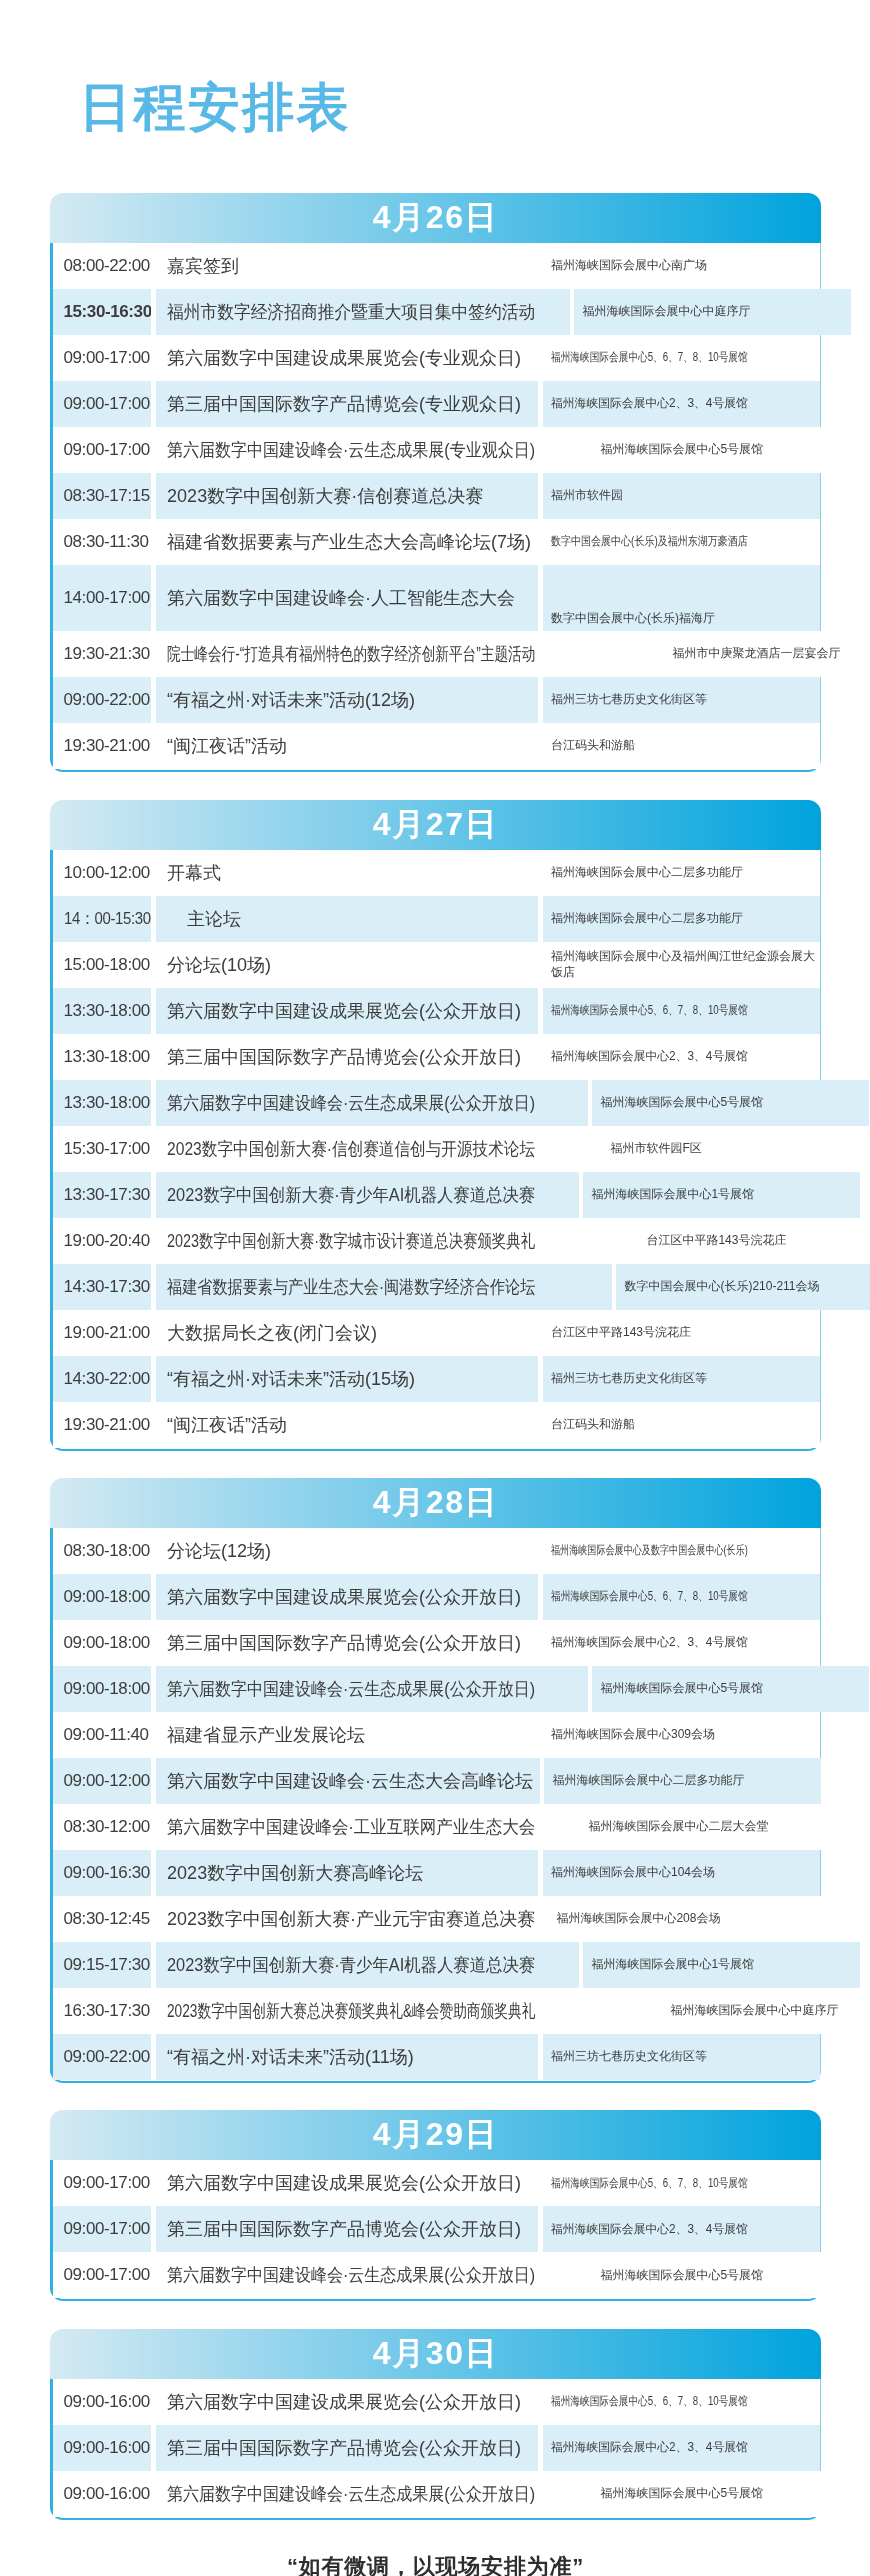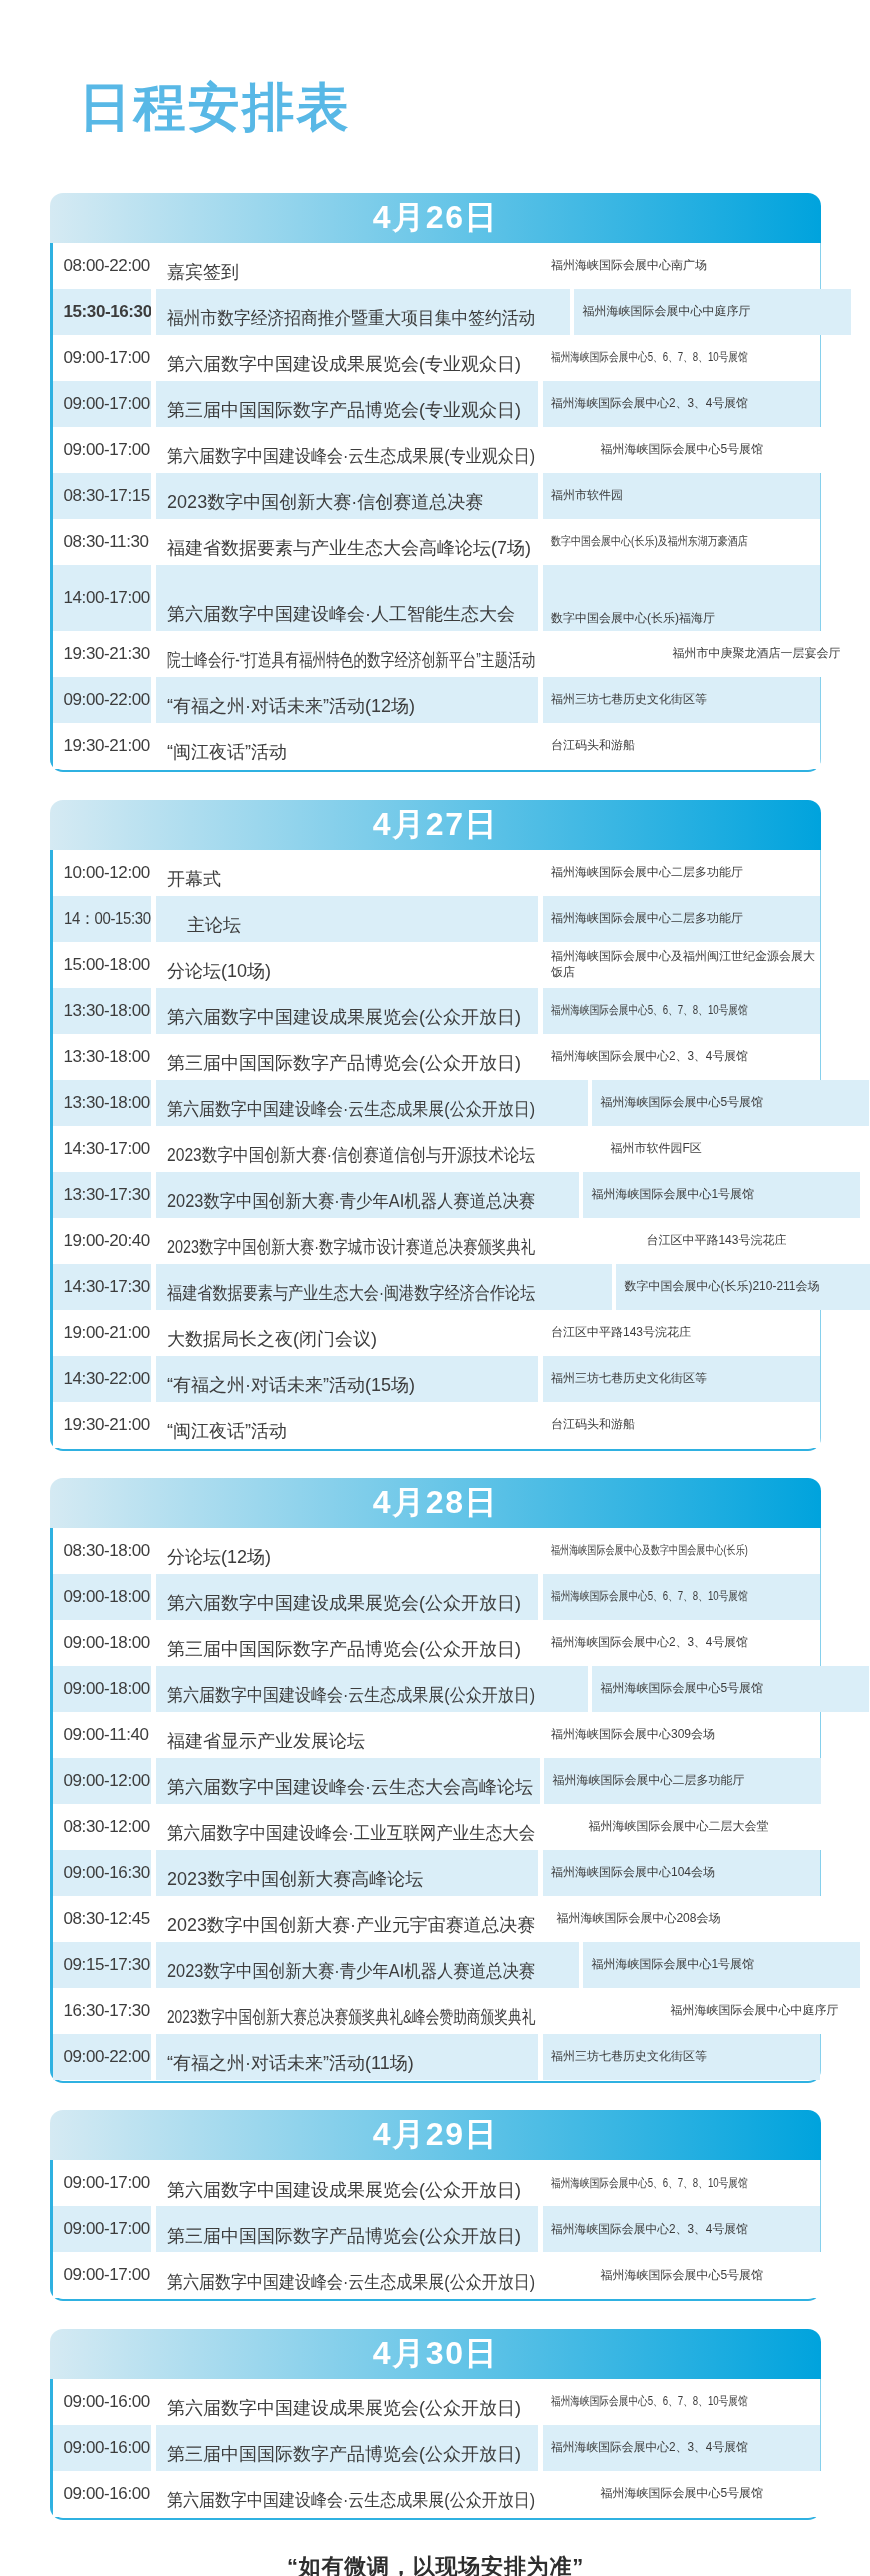--- a/index.html
+++ b/index.html
@@ -30,21 +30,21 @@
     border-right:1.6px solid var(--card_border_light,#86d0ec);
     border-bottom:2.4px solid var(--card_border,#2fb1e1);
     border-radius:0 0 13px 13px;
     padding-bottom:1px;
   }
   .row{display:grid;grid-template-columns:98px 4.8px 1fr 4.8px 277px;min-height:46px;background:#fff;}
   .row:nth-child(even) .cell{background:var(--row_stripe,#daeef8);}
   .cell{display:flex;align-items:center;background:#fff;}
   .sep{background:#fff;}
   .cell.time{padding:4.8px 1.6px 4.8px 10.5px;font-size:17px;letter-spacing:-0.4px;}
-  .cell.event{padding:4.8px 6.5px 4.8px 11.3px;font-size:18px;align-items:flex-end;}
+  .cell.event{padding:4.8px 6.5px 4.8px 11.3px;font-size:18px;}
   .cell.loc{padding:4.8px 4.8px 4.8px 8px;font-size:12px;line-height:1.3;}
   .fi{display:inline-block;}
   .footer-note{
     margin-top:32px;text-align:center;
     font-size:22px;font-weight:bold;letter-spacing:0.8px;
     color:var(--footer_text,#2e2e2e);
   }
 </style>
 </head>
 <body>
@@ -280,21 +280,21 @@
             <div class="cell event">
               <span class="fi" style="white-space: nowrap; transform-origin: left center; transform: scaleX(0.889);">第六届数字中国建设峰会·云生态成果展(公众开放日)</span>
             </div>
             <div class="sep"></div>
             <div class="cell loc">
               <span class="fi" style="white-space: nowrap;">福州海峡国际会展中心5号展馆</span>
             </div>
           </div>
           <div class="row">
             <div class="cell time">
-              <span class="fi" style="white-space: nowrap;">14:30-17:00</span>
+              <span class="fi" style="white-space: nowrap;">15:30-17:00</span>
             </div>
             <div class="sep"></div>
             <div class="cell event">
               <span class="fi" style="white-space: nowrap; transform-origin: left center; transform: scaleX(0.868);">2023数字中国创新大赛·信创赛道信创与开源技术论坛</span>
             </div>
             <div class="sep"></div>
             <div class="cell loc">
               <span class="fi" style="white-space: nowrap;">福州市软件园F区</span>
             </div>
           </div>

